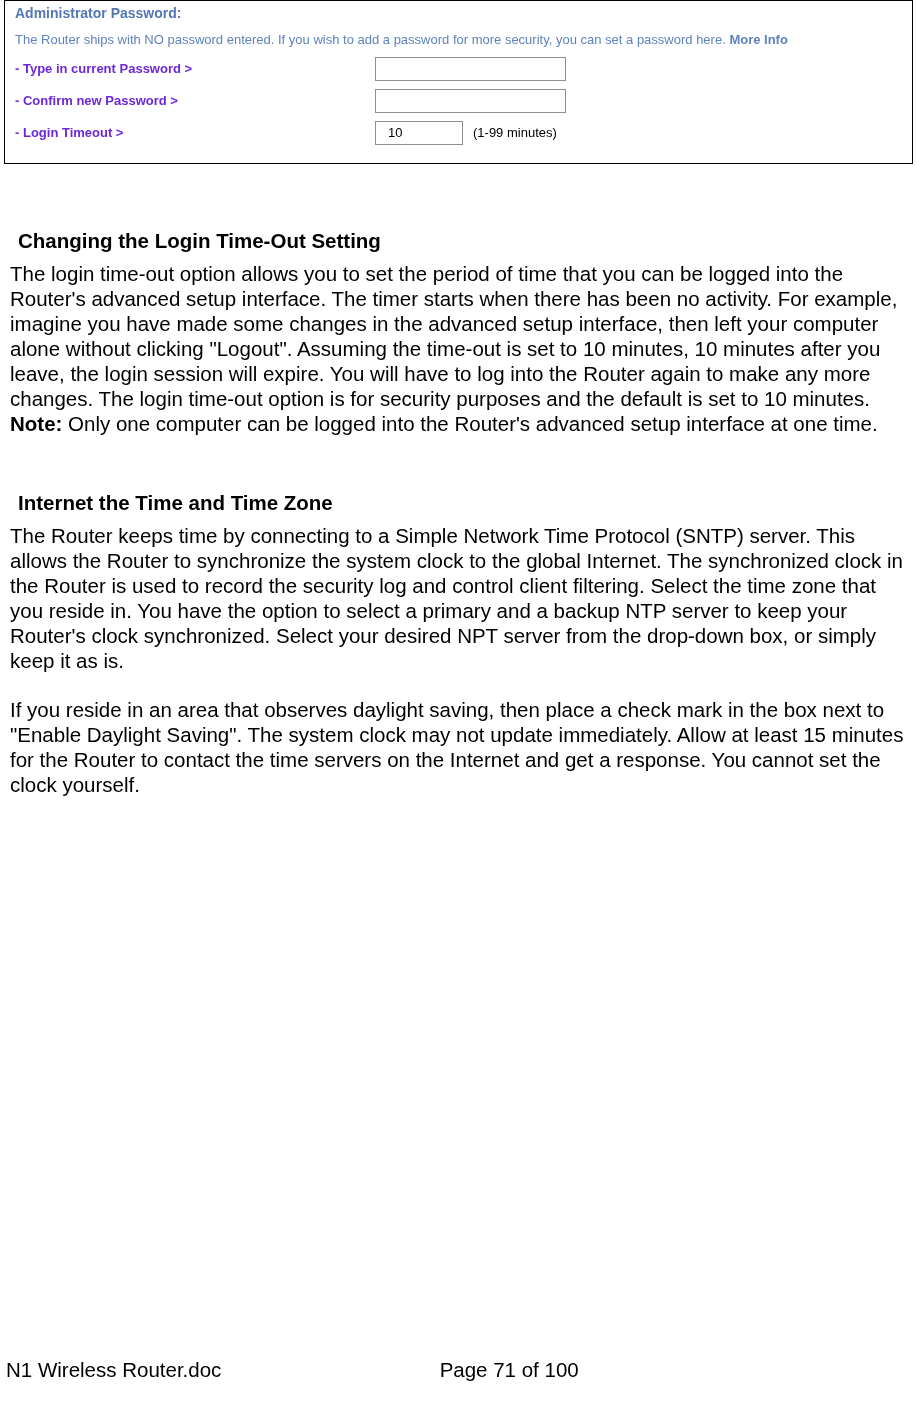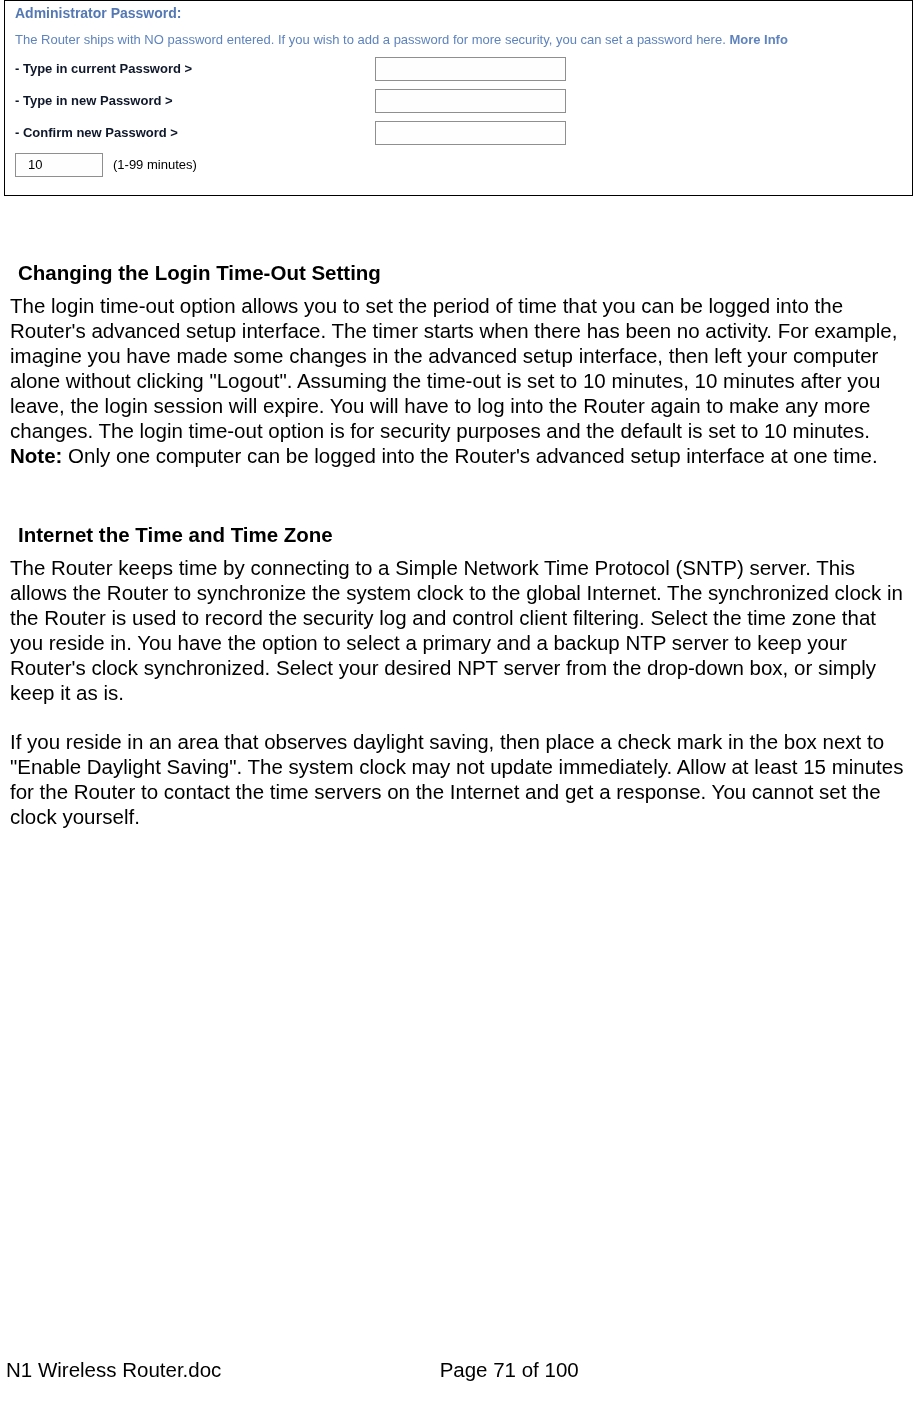--- a/index.html
+++ b/index.html
@@ -41,21 +41,21 @@
       font-size: 13px;
       cursor: pointer;
       text-align: center;
     }
     .field-row {
       display: flex;
       align-items: center;
       margin: 8px 0;
     }
     .field-label {
-      color: #0f172a;
+      color: #6d28d9;
       font-family: Verdana, Geneva, sans-serif;
       font-weight: bold;
       font-size: 13px;
       width: 360px;
     }
     .field-input {
       border: 1px solid #8f8f8f;
       height: 20px;
       font-family: Verdana, Geneva, sans-serif;
       font-size: 13px;
@@ -126,31 +126,28 @@
     <div class="panel-title">Administrator Password:</div>
     <div class="panel-desc">
       <span>The Router ships with NO password entered. If you wish to add a password for more security, you can set a password here. </span><span class="more-info">More Info</span>
     </div>
 
     <div class="field-row">
       <div class="field-label">- Type in current Password &gt;</div>
       <input type="password" class="field-input fi-wide" value="" style="">
     </div>
 
-    <div class="field-row">
-      <div class="field-label">- Type in new Password &gt;</div>
-      <input type="password" class="field-input fi-wide" value="" style="">
-    </div>
 
     <div class="field-row">
       <div class="field-label">- Confirm new Password &gt;</div>
       <input type="password" class="field-input fi-wide" value="" style="">
     </div>
 
     <div class="field-row">
+      <div class="field-label">- Login Timeout &gt;</div>
       <input type="text" class="field-input fi-narrow" value="10" style="">
       <span class="field-suffix">(1-99 minutes)</span>
     </div>
   </div>
 
   <div class="doc-body">
 
     <div class="sec-heading">Changing the Login Time-Out Setting</div>
     <div class="sec-para">
       <span>The login time-out option allows you to set the period of time that you can be logged into the Router's advanced setup interface. The timer starts when there has been no activity. For example, imagine you have made some changes in the advanced setup interface, then left your computer alone without clicking "Logout". Assuming the time-out is set to 10 minutes, 10 minutes after you leave, the login session will expire. You will have to log into the Router again to make any more changes. The login time-out option is for security purposes and the default is set to 10 minutes. </span><span class="note-bold">Note:</span><span> Only one computer can be logged into the Router's advanced setup interface at one time.</span>

